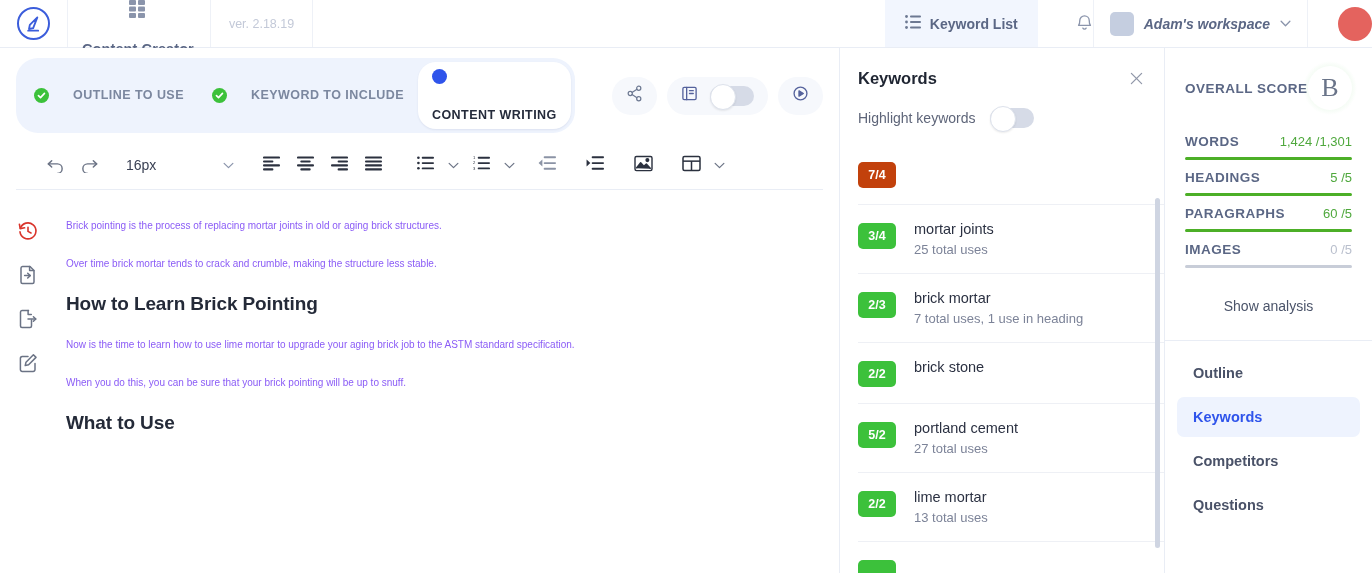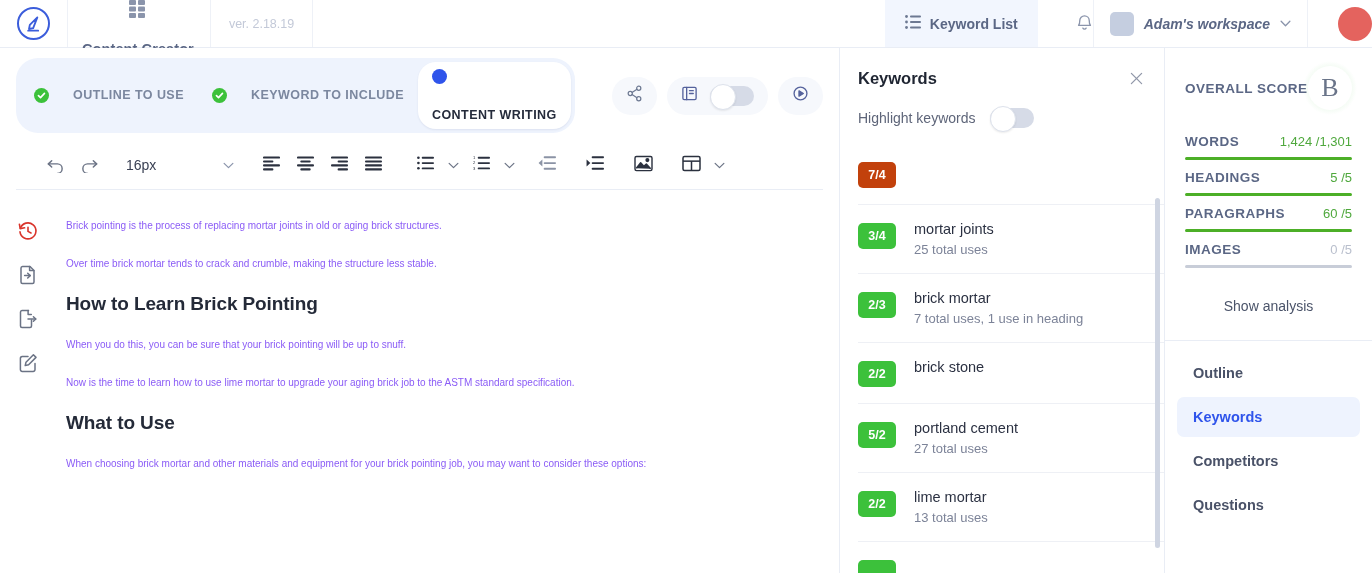--- a/index.html
+++ b/index.html
@@ -560,24 +560,23 @@
               <path d="M18 11.5 V17.6 A1.8 1.8 0 0 1 16.2 19.4 H5.2 A1.8 1.8 0 0 1 3.4 17.6 V6.4 A1.8 1.8 0 0 1 5.2 4.6 H11"></path>
               <path d="M16.4 2.8 L19 5.4 L11.6 12.8 L8.2 13.6 L9 10.2 Z"></path>
             </svg>
           </span>
         </div>
 
         <div class="doc-body">
           <p>Brick pointing is the process of replacing mortar joints in old or aging brick structures.</p>
           <p>Over time brick mortar tends to crack and crumble, making the structure less stable.</p>
           <h2>How to Learn Brick Pointing</h2>
+          <p>Now is the time to learn how to use lime mortar to upgrade your aging brick job to the ASTM standard specification.</p>
           <p>When you do this, you can be sure that your brick pointing will be up to snuff.</p>
-          <p>Now is the time to learn how to use lime mortar to upgrade your aging brick job to the ASTM standard specification.</p>
           <h2>What to Use</h2>
-          <p>When choosing brick mortar and other materials and equipment for your brick pointing job, you may want to consider these options:</p>
         </div>
       </div>
     </div>
 
     <div class="kw-panel">
       <div class="kw-head">
         <h3>Keywords</h3>
         <span class="kw-close">
           <svg width="13" height="13" viewBox="0 0 14 14" fill="none" stroke="#8f96a8" stroke-width="1.3" stroke-linecap="round">
             <path d="M1.5 1.5 L12.5 12.5"></path>

